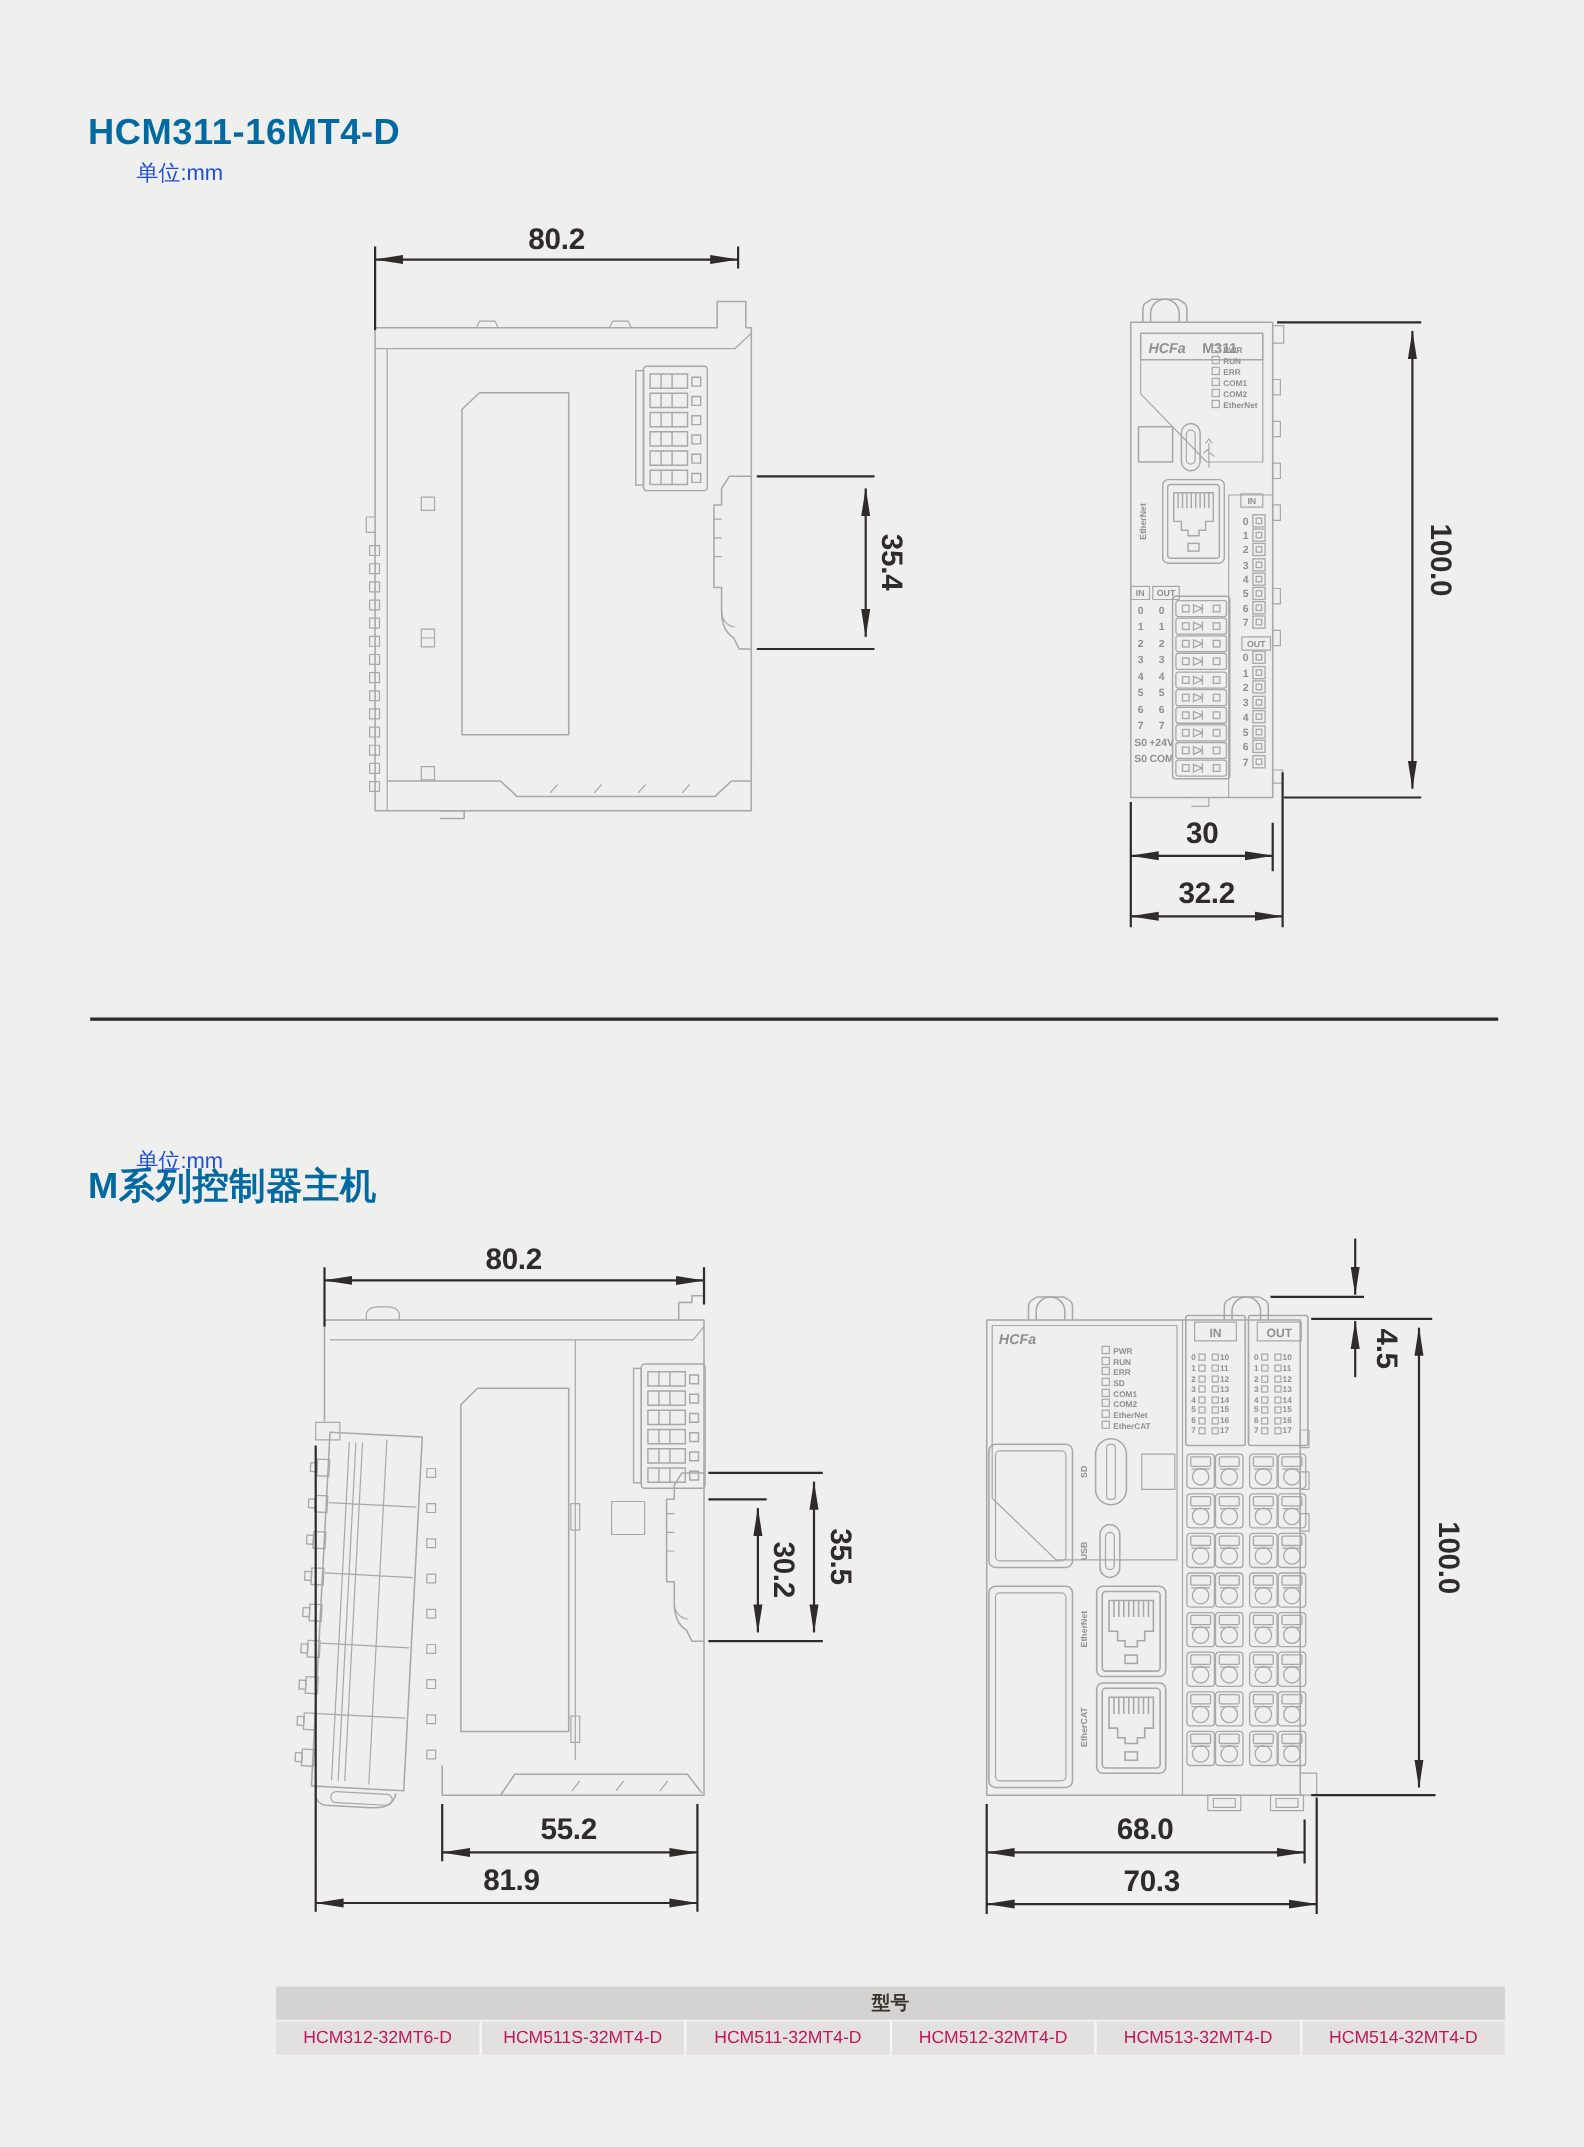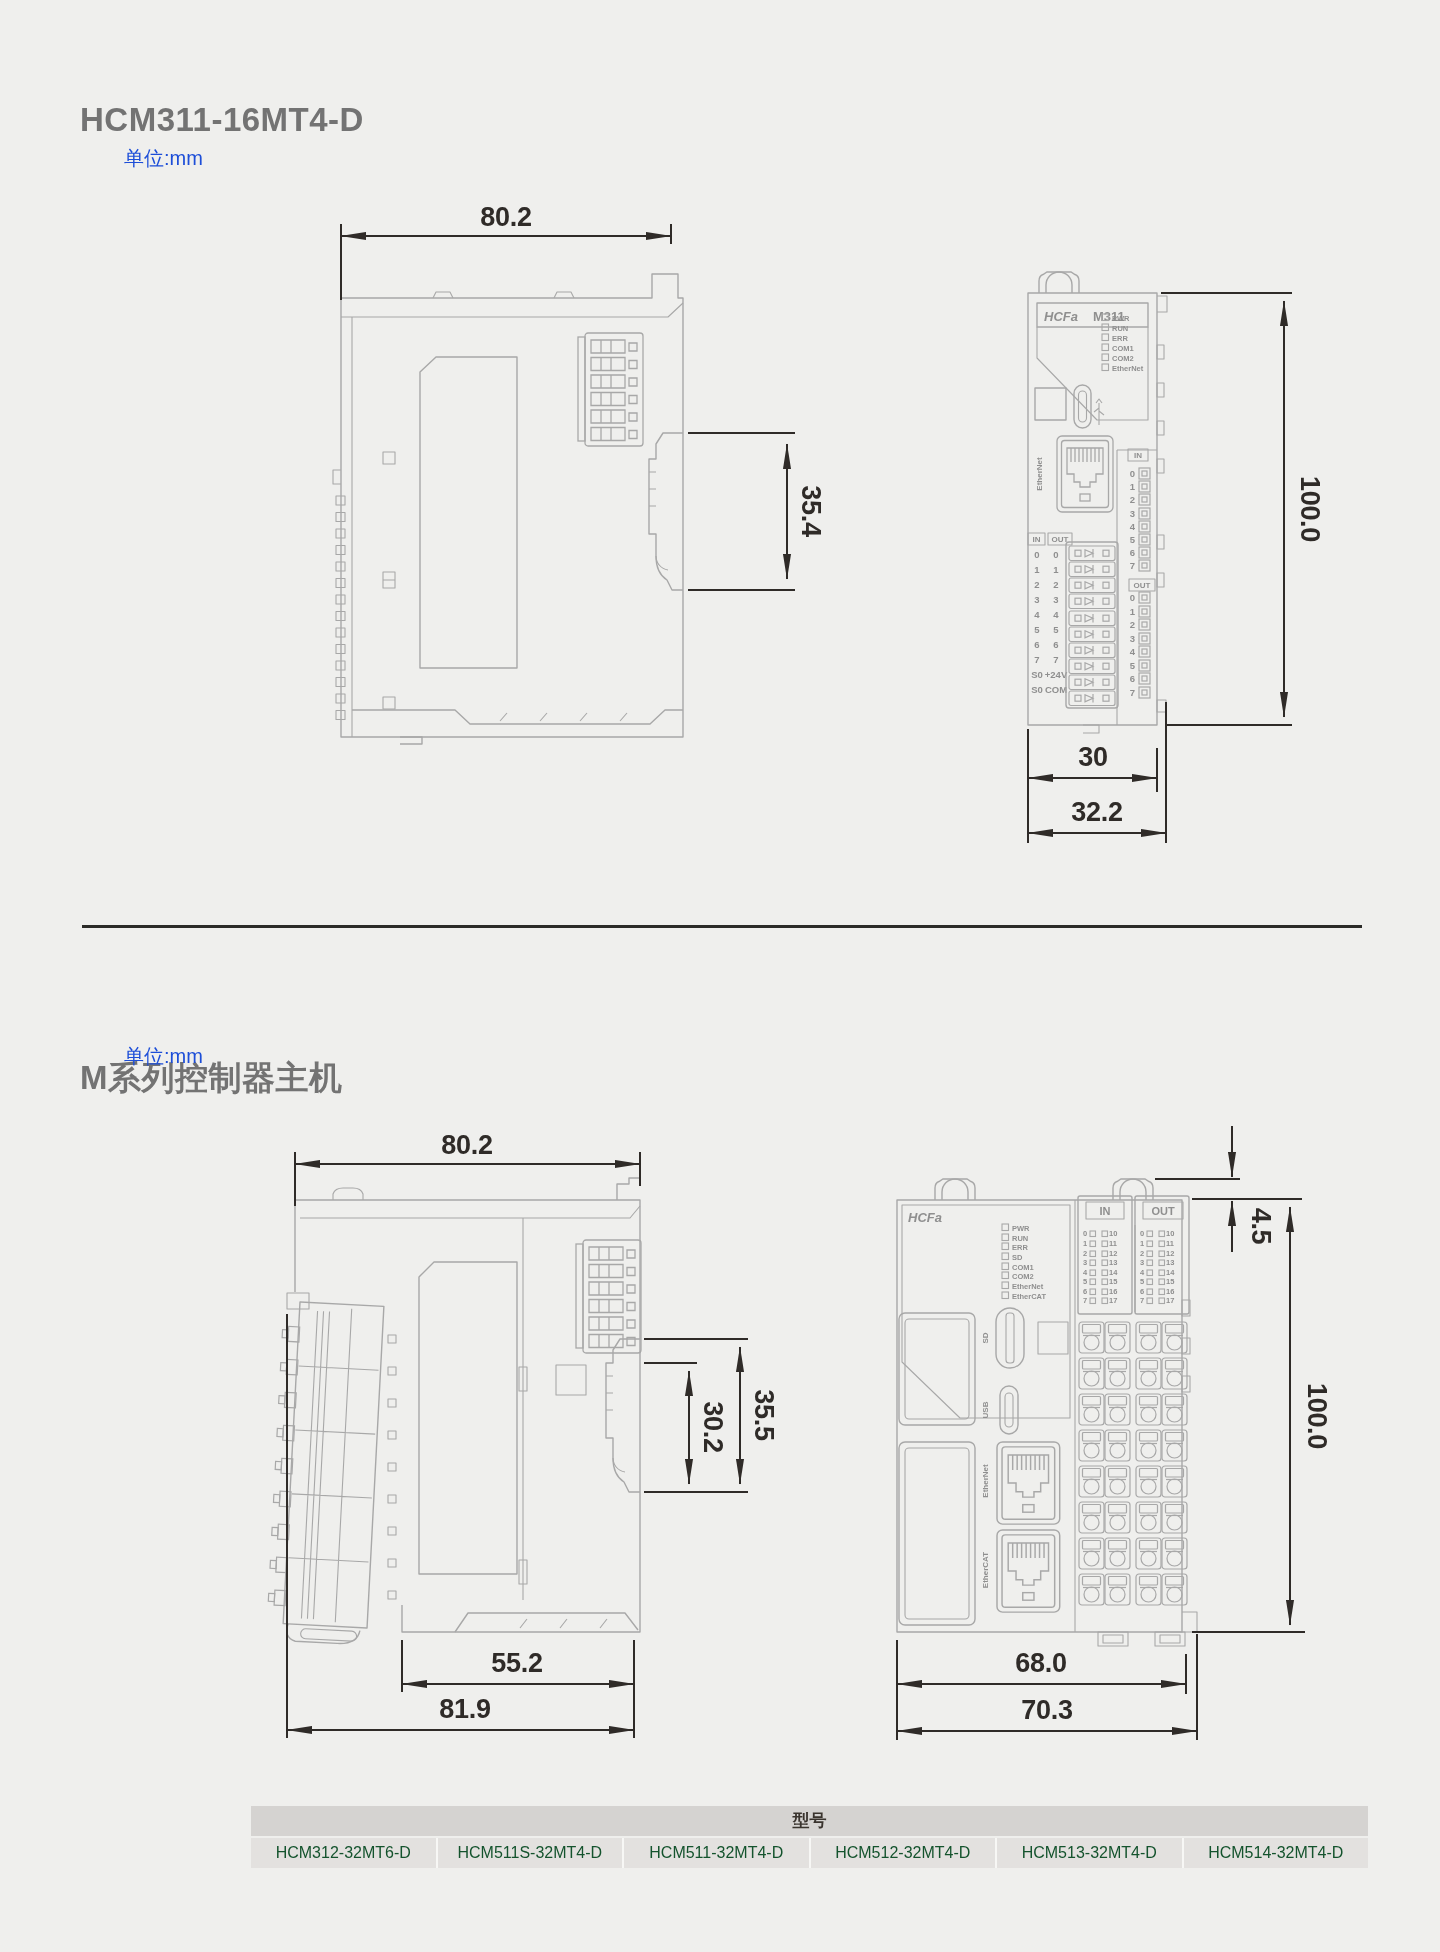--- a/index.html
+++ b/index.html
@@ -1,36 +1,36 @@
 <!DOCTYPE html>
 <html><head>
 <meta charset="utf-8">
 <style>
   html,body{margin:0;padding:0;background:#EFEFED;}
   .page{position:relative;width:1440px;height:1952px;background:#EFEFED;overflow:hidden;
         font-family:"Liberation Sans",sans-serif;}
   .t1{position:absolute;left:80px;font:bold 33px/1.1 "Liberation Sans",sans-serif;
-      color:#737373;letter-spacing:.5px;}
+      color:#0369a1;letter-spacing:.5px;}
   .unit{position:absolute;left:124px;font:20px/1 "Liberation Sans",sans-serif;color:#1d4ed8;}
   .divider{position:absolute;left:82px;top:925px;width:1280px;height:3px;background:#2B2B28;}
   svg{position:absolute;}
   .ln{fill:none;stroke:#A8A8A8;stroke-width:1.4;stroke-linejoin:round;}
   .ln2{fill:none;stroke:#A8A8A8;stroke-width:1.1;stroke-linejoin:round;}
   .dim{fill:none;stroke:#2F2B28;stroke-width:2;}
   .dt{fill:#2F2B28;font-family:"Liberation Sans",sans-serif;font-weight:bold;font-size:27px;letter-spacing:-.3px;}
   .gt{fill:#8F8F8F;font-family:"Liberation Sans",sans-serif;font-weight:bold;}
   .f7{font-size:7.5px;} .f8{font-size:8px;} .f9{font-size:9.5px;} .f11{font-size:11px;} .f13{font-size:13px;}
   .it{font-style:italic;}
   .ctr{text-anchor:middle;} .end{text-anchor:end;}
   .spec-table{position:absolute;left:236px;top:1806px;width:1117px;margin-left:15px;}
   .thead{background:#D5D3D1;height:30px;font:bold 17px/30px "Liberation Sans",sans-serif;
          text-align:center;color:#3A342E;}
   .trow{display:flex;margin-top:2px;}
   .cell{flex:1;background:#E3E1DF;height:30px;font:16px/30px "Liberation Sans",sans-serif;
-        text-align:center;color:#14532d;border-left:2px solid #F7F7F5;white-space:nowrap;overflow:hidden;}
+        text-align:center;color:#be185d;border-left:2px solid #F7F7F5;white-space:nowrap;overflow:hidden;}
   .cell:first-child{border-left:none;}
 </style>
 </head>
 <body>
 
 <div class="page">
 
   <svg width="0" height="0">
     <defs>
       <marker id="arw" viewBox="0 0 26 9" refX="25.4" refY="4.5" markerWidth="26" markerHeight="9" markerUnits="userSpaceOnUse" orient="auto-start-reverse">

